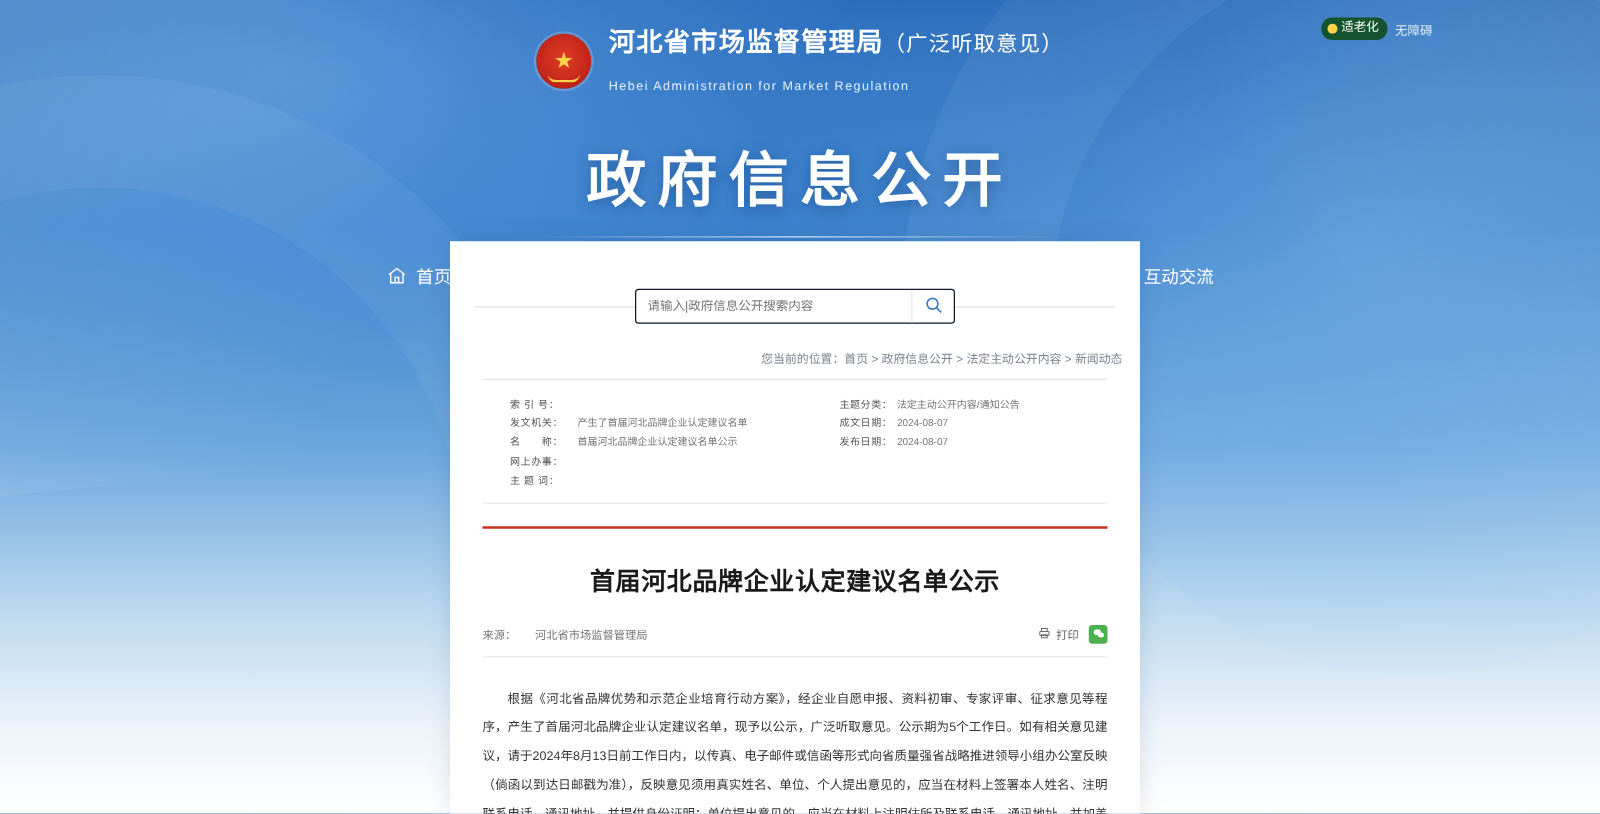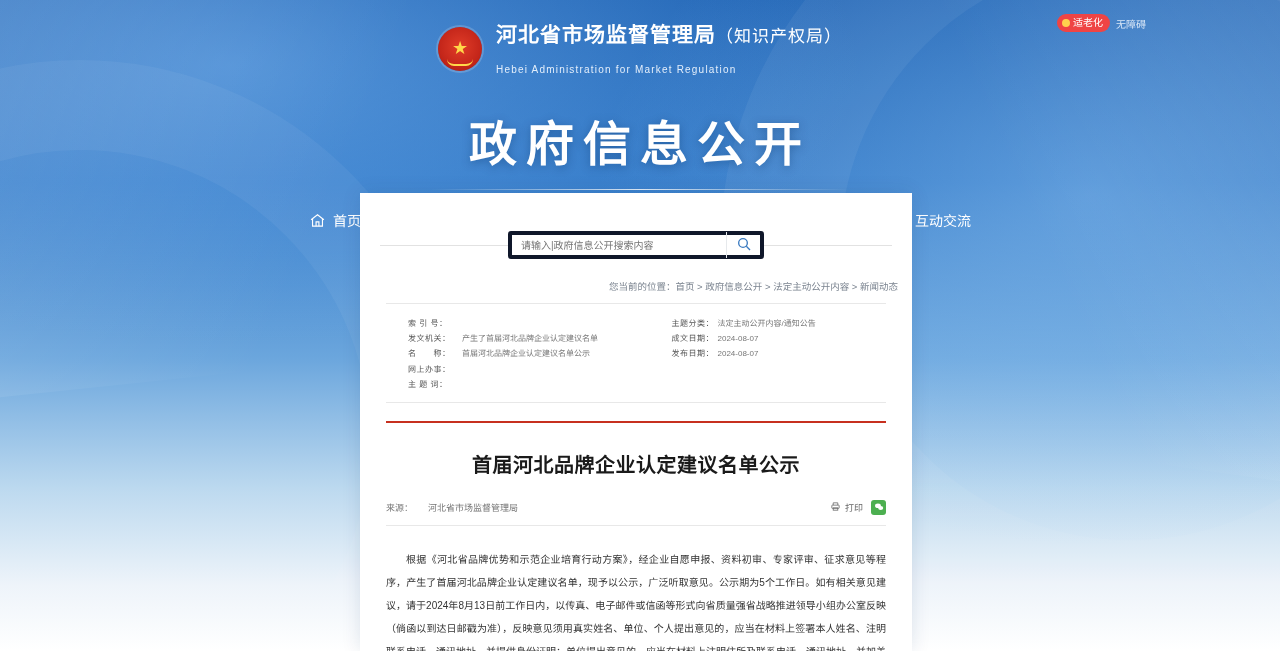--- a/index.html
+++ b/index.html
@@ -58,21 +58,21 @@
     top: 14px; right: 134px;
     display: flex;
     align-items: center;
     gap: 6px;
     z-index: 20;
   }
   .access-pill {
     display: inline-flex;
     align-items: center;
     gap: 3px;
-    background: #ef4444;
+    background: #14532d;
     color: #fff;
     font-size: 10px;
     line-height: 1;
     padding: 4px 7px 4px 5px;
     border-radius: 9px;
     white-space: nowrap;
   }
   .access-pill .dot {
     width: 8px; height: 8px;
     border-radius: 50%;
@@ -206,21 +206,21 @@
     top: 52px;
     height: 1px;
     background: #e2e2e2;
     width: 130px;
   }
   .search-line-l { left: 20px; }
   .search-line-r { right: 20px; }
   .search-box {
     width: 256px;
     height: 28px;
-    border: 4px solid #0f172a;
+    border: 1px solid #0f172a;
     border-radius: 3px;
     display: flex;
     align-items: center;
     background: #fff;
     position: relative;
     z-index: 2;
   }
   .search-input {
     flex: 1;
     border: 0;
@@ -346,21 +346,21 @@
     <span>适老化</span>
   </span>
   <span class="access-extra">无障碍</span>
 </div>
 
 <div class="header">
   <div class="logo-row">
     <div class="emblem"></div>
     <div>
       <div class="org-cn">
-        <span>河北省市场监督管理局</span><span class="paren">（知识产权局）</span>
+        <span>河北省市场监督管理局</span><span class="paren">（广泛听取意见）</span>
       </div>
       <div class="org-en">Hebei  Administration  for  Market  Regulation</div>
     </div>
   </div>
 </div>
 
 <div class="big-title">政府信息公开</div>
 <div class="title-rule"></div>
 
 <div class="nav">

